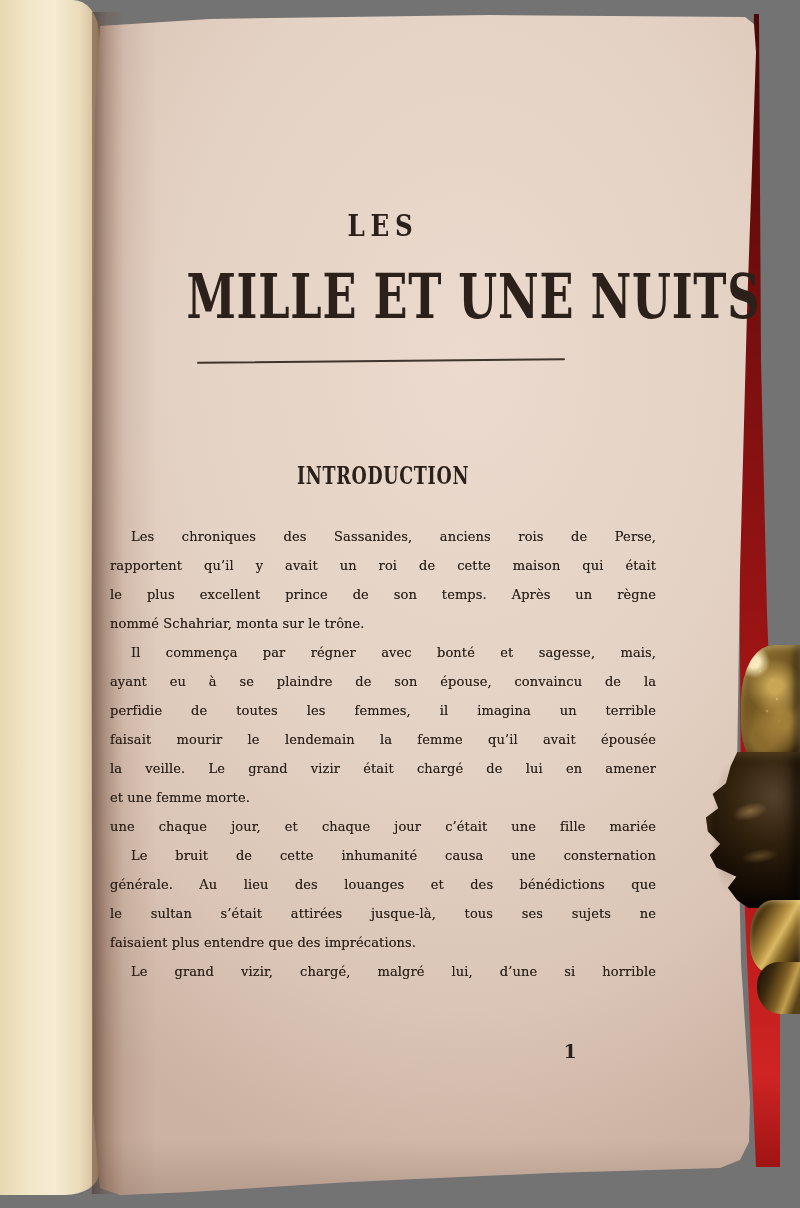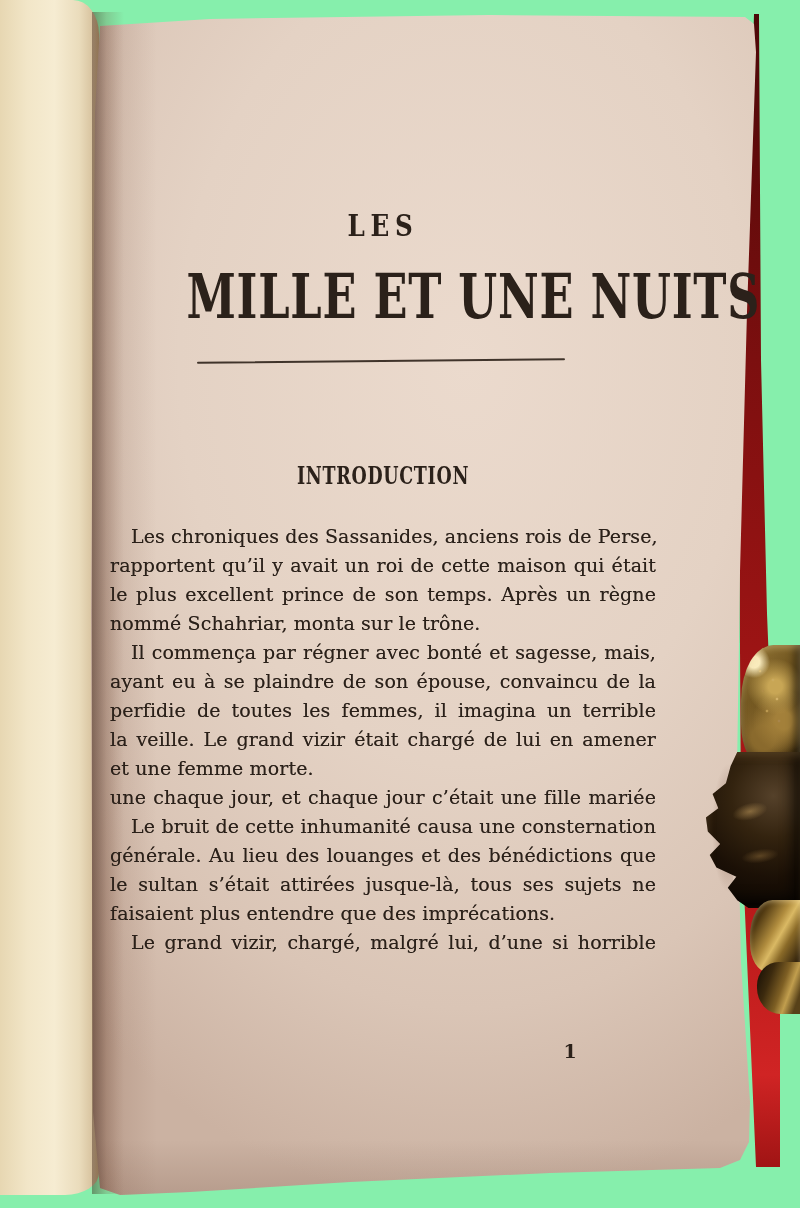--- a/index.html
+++ b/index.html
@@ -1,16 +1,16 @@
 <!DOCTYPE html>
 <html><head>
 <meta charset="utf-8">
 <style>
   html,body{margin:0;padding:0;background:#030303;}
-  .scene{position:relative;width:800px;height:1208px;overflow:hidden;background:#86efac;
+  .scene{position:relative;width:800px;height:1208px;overflow:hidden;background:#737373;
          font-family:"DejaVu Serif", serif;text-decoration:underline;}
 
   
   .facing-page{position:absolute;left:0;top:0;width:99px;height:1195px;
     background:linear-gradient(90deg,#e7d7b2 0%,#f2e6c8 28%,#f6ecd2 55%,#eadcbc 80%,#d7c29e 94%,#b2976f 100%);
     border-top-right-radius:26px 34px;border-bottom-right-radius:34px 22px;}
 
   
   .fore-edge{position:absolute;left:736px;top:14px;width:44px;height:1153px;
     background:linear-gradient(180deg,#4c0808 0%,#7c0f0f 30%,#9c1414 55%,#ba1a1a 78%,#d02424 92%,#a01414 100%);
@@ -38,21 +38,21 @@
     transform:scaleX(.82);transform-origin:50% 50%;white-space:nowrap;}
   .title-main{position:absolute;top:266px;left:0;width:100%;text-align:center;
     font-weight:700;font-size:62px;line-height:62px;letter-spacing:1px;
     transform:scaleX(.72);transform-origin:50% 50%;white-space:nowrap;}
   .rule{position:absolute;top:360px;left:87px;width:368px;height:2px;background:#40342b;
     transform:rotate(-0.55deg);border-radius:1px;}
   .section-heading{position:absolute;top:463px;left:0;width:100%;text-align:center;
     font-weight:700;font-size:25px;line-height:25px;letter-spacing:1px;
     transform:scaleX(.70);transform-origin:50% 50%;white-space:nowrap;}
   .body-text{position:absolute;top:522px;left:0;width:546px;
-    font-size:19px;letter-spacing:.1px;color:#2a2019;
+    font-size:13px;letter-spacing:.1px;color:#2a2019;
     text-shadow:0 0 .4px rgba(42,32,25,.55);}
   .line{height:29px;line-height:29px;white-space:nowrap;text-align:justify;}
   .line.just{text-align-last:justify;}
   .line.indent{padding-left:21px;}
   .page-number{position:absolute;left:448px;top:1040px;width:24px;text-align:center;
     font-weight:700;font-size:19px;line-height:22px;}
 
   
   .clasp-shadow{position:absolute;left:697px;top:742px;width:36px;height:172px;
     background:radial-gradient(ellipse 62% 50% at 88% 50%,rgba(82,42,26,.42),rgba(82,42,26,0) 75%);}
@@ -107,20 +107,21 @@
     <div class="rule"></div>
     <div class="section-heading">INTRODUCTION</div>
     <div class="body-text">
         <div class="line indent just">Les chroniques des Sassanides, anciens rois de Perse,</div>
         <div class="line just">rapportent qu’il y avait un roi de cette maison qui était</div>
         <div class="line just">le plus excellent prince de son temps. Après un règne</div>
         <div class="line">nommé Schahriar, monta sur le trône.</div>
         <div class="line indent just">Il commença par régner avec bonté et sagesse, mais,</div>
         <div class="line just">ayant eu à se plaindre de son épouse, convaincu de la</div>
         <div class="line just">perfidie de toutes les femmes, il imagina un terrible</div>
+        <div class="line just">faisait mourir le lendemain la femme qu’il avait épousée</div>
         <div class="line just">la veille. Le grand vizir était chargé de lui en amener</div>
         <div class="line">et une femme morte.</div>
         <div class="line just">une chaque jour, et chaque jour c’était une fille mariée</div>
         <div class="line indent just">Le bruit de cette inhumanité causa une consternation</div>
         <div class="line just">générale. Au lieu des louanges et des bénédictions que</div>
         <div class="line just">le sultan s’était attirées jusque-là, tous ses sujets ne</div>
         <div class="line">faisaient plus entendre que des imprécations.</div>
         <div class="line indent just">Le grand vizir, chargé, malgré lui, d’une si horrible</div>
       </div>
     <div class="page-number">1</div>

